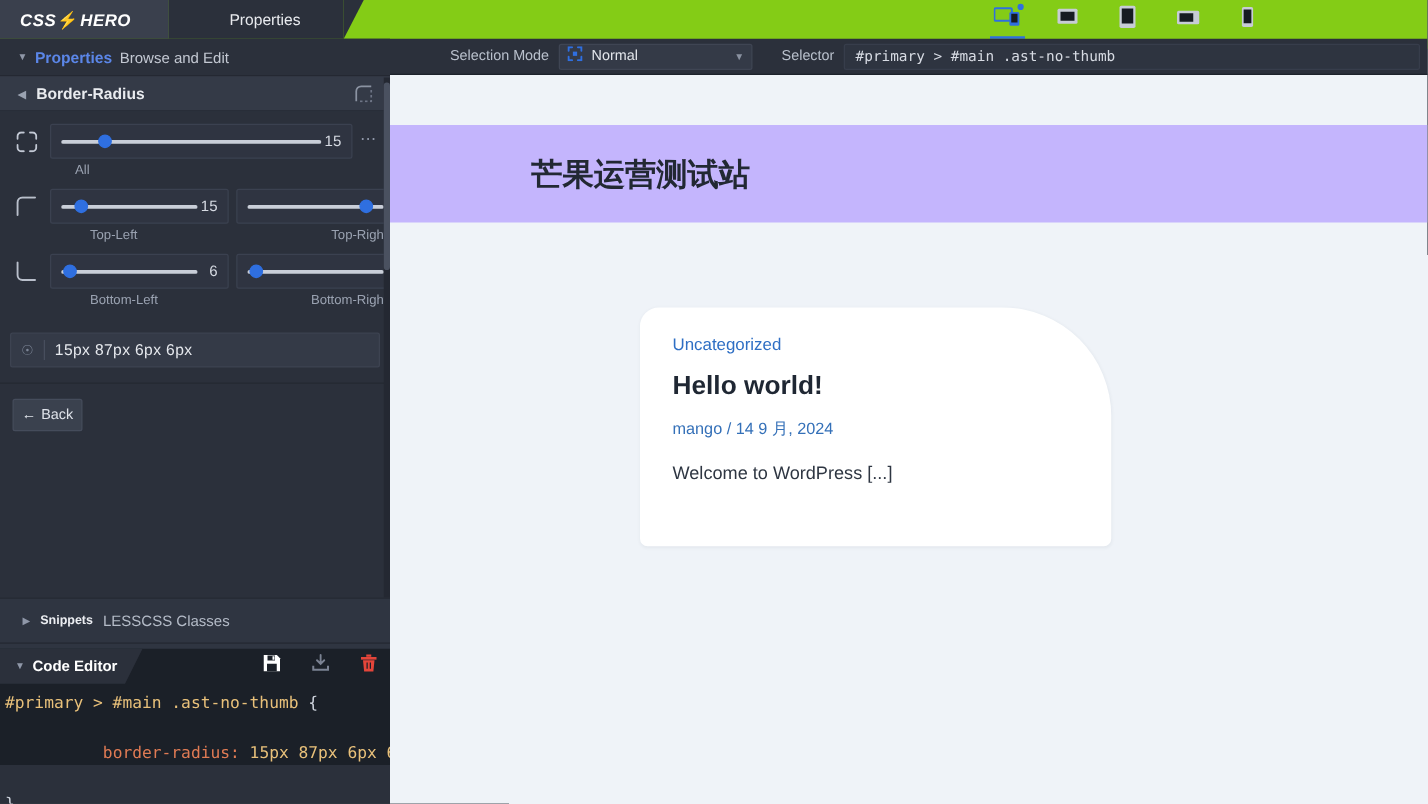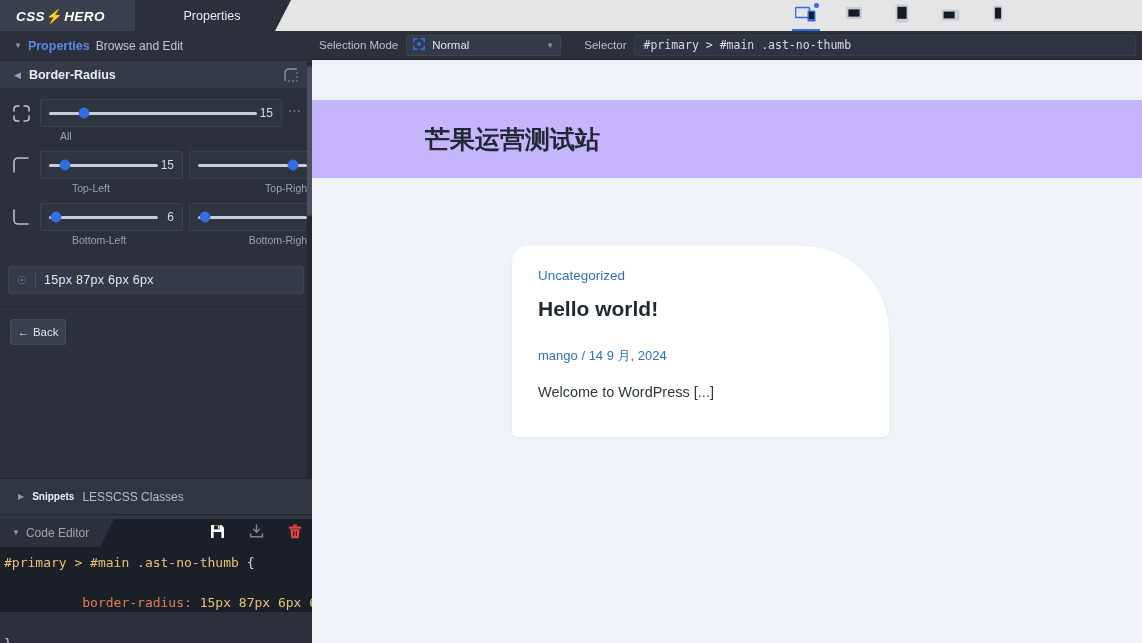--- a/index.html
+++ b/index.html
@@ -7,21 +7,21 @@
     width: 1142px; height: 643px;
     overflow: hidden;
     background: #2b303b;
     font-family: "Liberation Sans", sans-serif;
   }
   .app { position: relative; width: 1142px; height: 643px; }
 
   
   .topbar {
     position: absolute; top: 0; left: 0; width: 1142px; height: 39px;
-    background: #e5e5e5;
+    background: #84cc16;
   }
   .logo-tab {
     position: absolute; left: 0; top: 0; width: 135px; height: 31px;
     background: #3a404d;
     display: flex; align-items: center; padding-left: 16px;
   }
   .logo-tab:after {
     content: ""; position: absolute; right: -15px; top: 0;
     width: 0; height: 0;
     border-top: 31px solid #3a404d;
@@ -165,21 +165,21 @@
   .code-tab {
     position: absolute; left: 0; top: 0; height: 28px; width: 100px;
     background: #2b303b; display: flex; align-items: center; gap: 6px; padding-left: 12px;
   }
   .code-tab:after {
     content: ""; position: absolute; right: -14px; top: 0;
     width: 0; height: 0;
     border-top: 28px solid #2b303b;
     border-right: 14px solid transparent;
   }
-  .code-tab-label { font-size: 12px; color: #a3a3a3; font-weight: 400; white-space: nowrap; }
+  .code-tab-label { font-size: 12px; color: #ffffff; font-weight: 700; white-space: nowrap; }
   .code-tools { position: absolute; right: 10px; top: 0; height: 28px; display: flex; align-items: center; gap: 24px; }
 
   .code-body {
     padding: 6px 0 0 4px;
     font-family: "DejaVu Sans Mono", monospace;
     font-size: 13px; line-height: 1.55;
   }
   .c-sel { color: #e8c07a; }
   .c-brace { color: #cfd4de; }
   .c-prop { color: #e07b54; }
@@ -200,32 +200,32 @@
   .site-menu { font-size: 15px; color: #3d4451; white-space: nowrap; }
 
   .post-card {
     position: absolute; left: 200px; top: 186px; width: 377px; height: 191px;
     background: #ffffff;
     border-radius: 15px 87px 6px 6px;
     padding: 22px 26px;
     box-shadow: 0 1px 3px rgba(40,50,70,.06);
   }
   .cat { font-size: 13.5px; color: #2f6fc4; margin-bottom: 14px; }
-  .post-title { font-size: 21px; font-weight: bold; color: #1f2733; margin-bottom: 26px; }
+  .post-title { font-size: 21px; font-weight: bold; color: #1f2733; margin-bottom: 13px; }
   .meta { font-size: 13px; color: #3470b8; margin-bottom: 19px; }
   .excerpt { font-size: 14.5px; color: #2e3642; }
 
   
   .toolbar {
     position: absolute; left: 312px; top: 31px; width: 830px; height: 29px;
     background: #2b303b;
     display: flex; align-items: center; padding-left: 7px; gap: 8px;
     border-bottom: 1px solid #1d222b;
   }
-  .tb-label { font-size: 11.5px; color: #b9c0cc; }
+  .tb-label { font-size: 11.5px; color: #b9c0cc; margin-left: 41px; }
   .mode-select {
     width: 155px; height: 21px; background: #343a47;
     border: 1px solid #3f4553; border-radius: 2px;
     display: flex; align-items: center; padding: 0 6px; gap: 7px;
     position: relative;
   }
   .mode-text { font-size: 11.5px; color: #e2e5ea; }
   .mode-caret { position: absolute; right: 6px; color: #8a92a1; font-size: 8px; }
   .sel-label { margin-left: 15px; }
   .selector-field {

